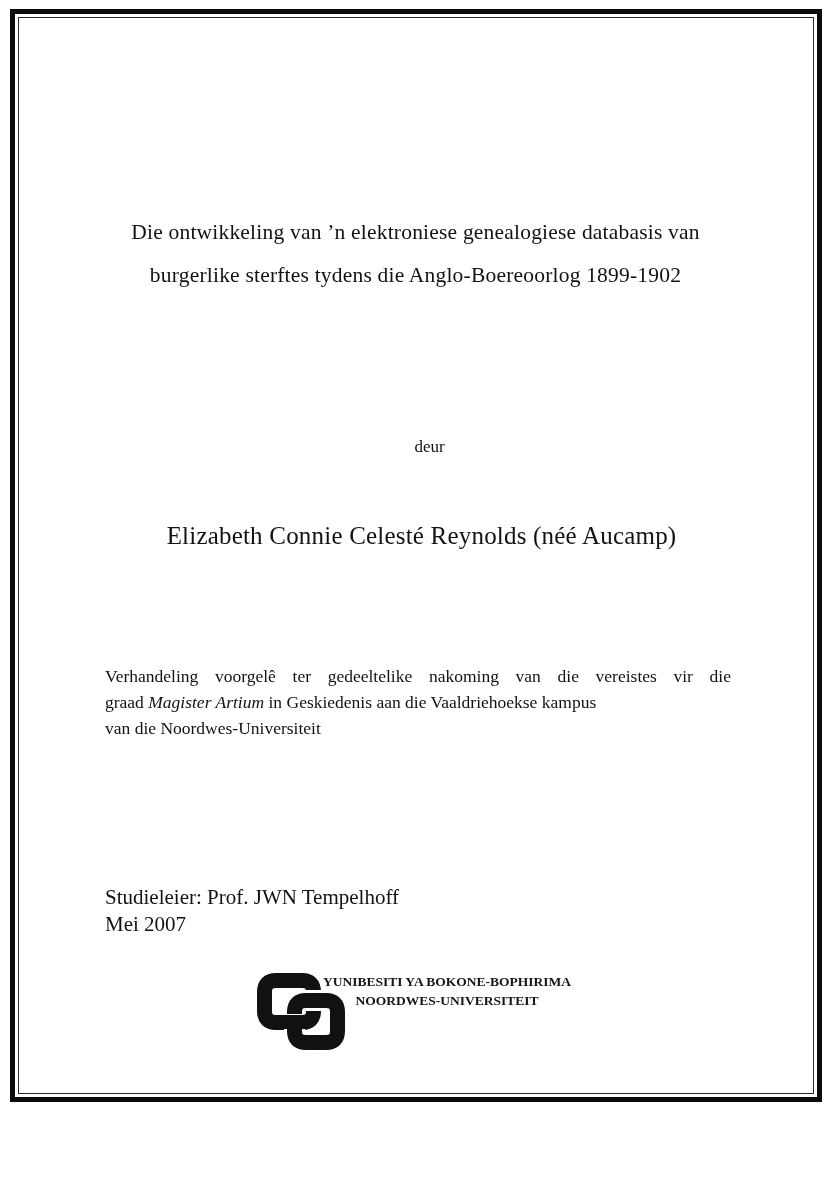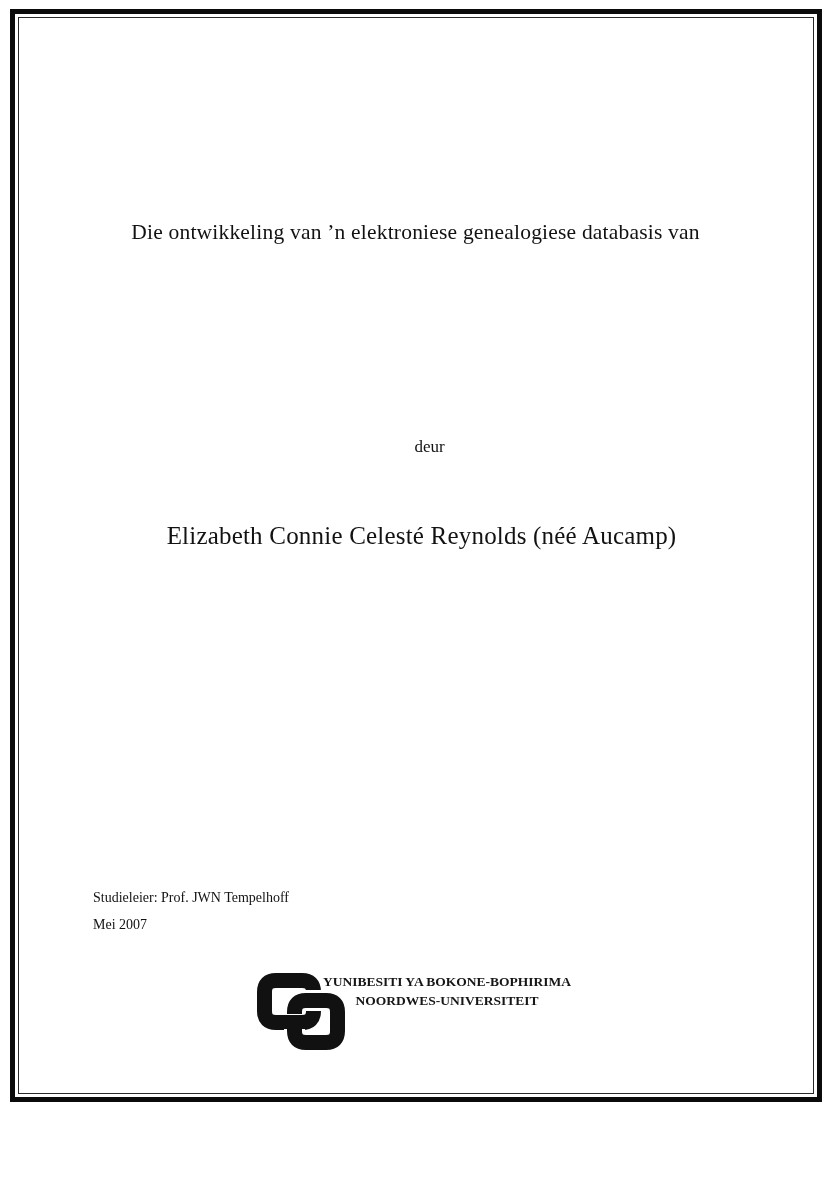--- a/index.html
+++ b/index.html
@@ -51,22 +51,22 @@
     font-size: 17.5px;
     line-height: 26px;
   }
   .decl-line1 {
     text-align: justify;
     text-align-last: justify;
   }
   .italic { font-style: italic; }
   .supervisor-block {
     position: absolute;
-    top: 884px; left: 93px;
-    font-size: 14px;
+    top: 884px; left: 105px;
+    font-size: 21px;
     line-height: 27px;
   }
   .logo-block {
     position: absolute;
     top: 972px; left: 257px;
     display: flex;
     align-items: flex-start;
   }
   .logo-mark { display: block; }
   .logo-text {
@@ -84,26 +84,32 @@
 </style>
 </head>
 <body>
 
 <div class="page">
   <div class="frame-outer"></div>
   <div class="frame-inner"></div>
 
   <div class="title-block">
     <div>Die ontwikkeling van ’n elektroniese genealogiese databasis van</div>
+    <div>burgerlike sterftes tydens die Anglo-Boereoorlog 1899-1902</div>
   </div>
 
   <div class="byline">deur</div>
 
   <div class="author">Elizabeth Connie Celesté Reynolds (néé Aucamp)</div>
 
+  <div class="declaration">
+    <div class="decl-line1">Verhandeling voorgelê ter gedeeltelike nakoming van die vereistes vir die</div>
+    <div><span>graad </span><span class="italic">Magister Artium</span><span> in Geskiedenis aan die Vaaldriehoekse kampus</span></div>
+    <div>van die Noordwes-Universiteit</div>
+  </div>
 
   <div class="supervisor-block">
     <div>Studieleier: Prof. JWN Tempelhoff</div>
     <div class="date-line">Mei 2007</div>
   </div>
 
   <div class="logo-block">
     <svg class="logo-mark" width="88" height="78" viewBox="0 0 88 78" xmlns="http://www.w3.org/2000/svg">
 
       <path d="M 56.5 22 L 56.5 20 Q 56.5 8.5 45 8.5 L 19 8.5 Q 7.5 8.5 7.5 20 L 7.5 39 Q 7.5 50.5 19 50.5 L 45 50.5 Q 56.5 50.5 56.5 39 L 56.5 37" fill="none" stroke="#111111" stroke-width="15" stroke-linecap="butt"></path>

